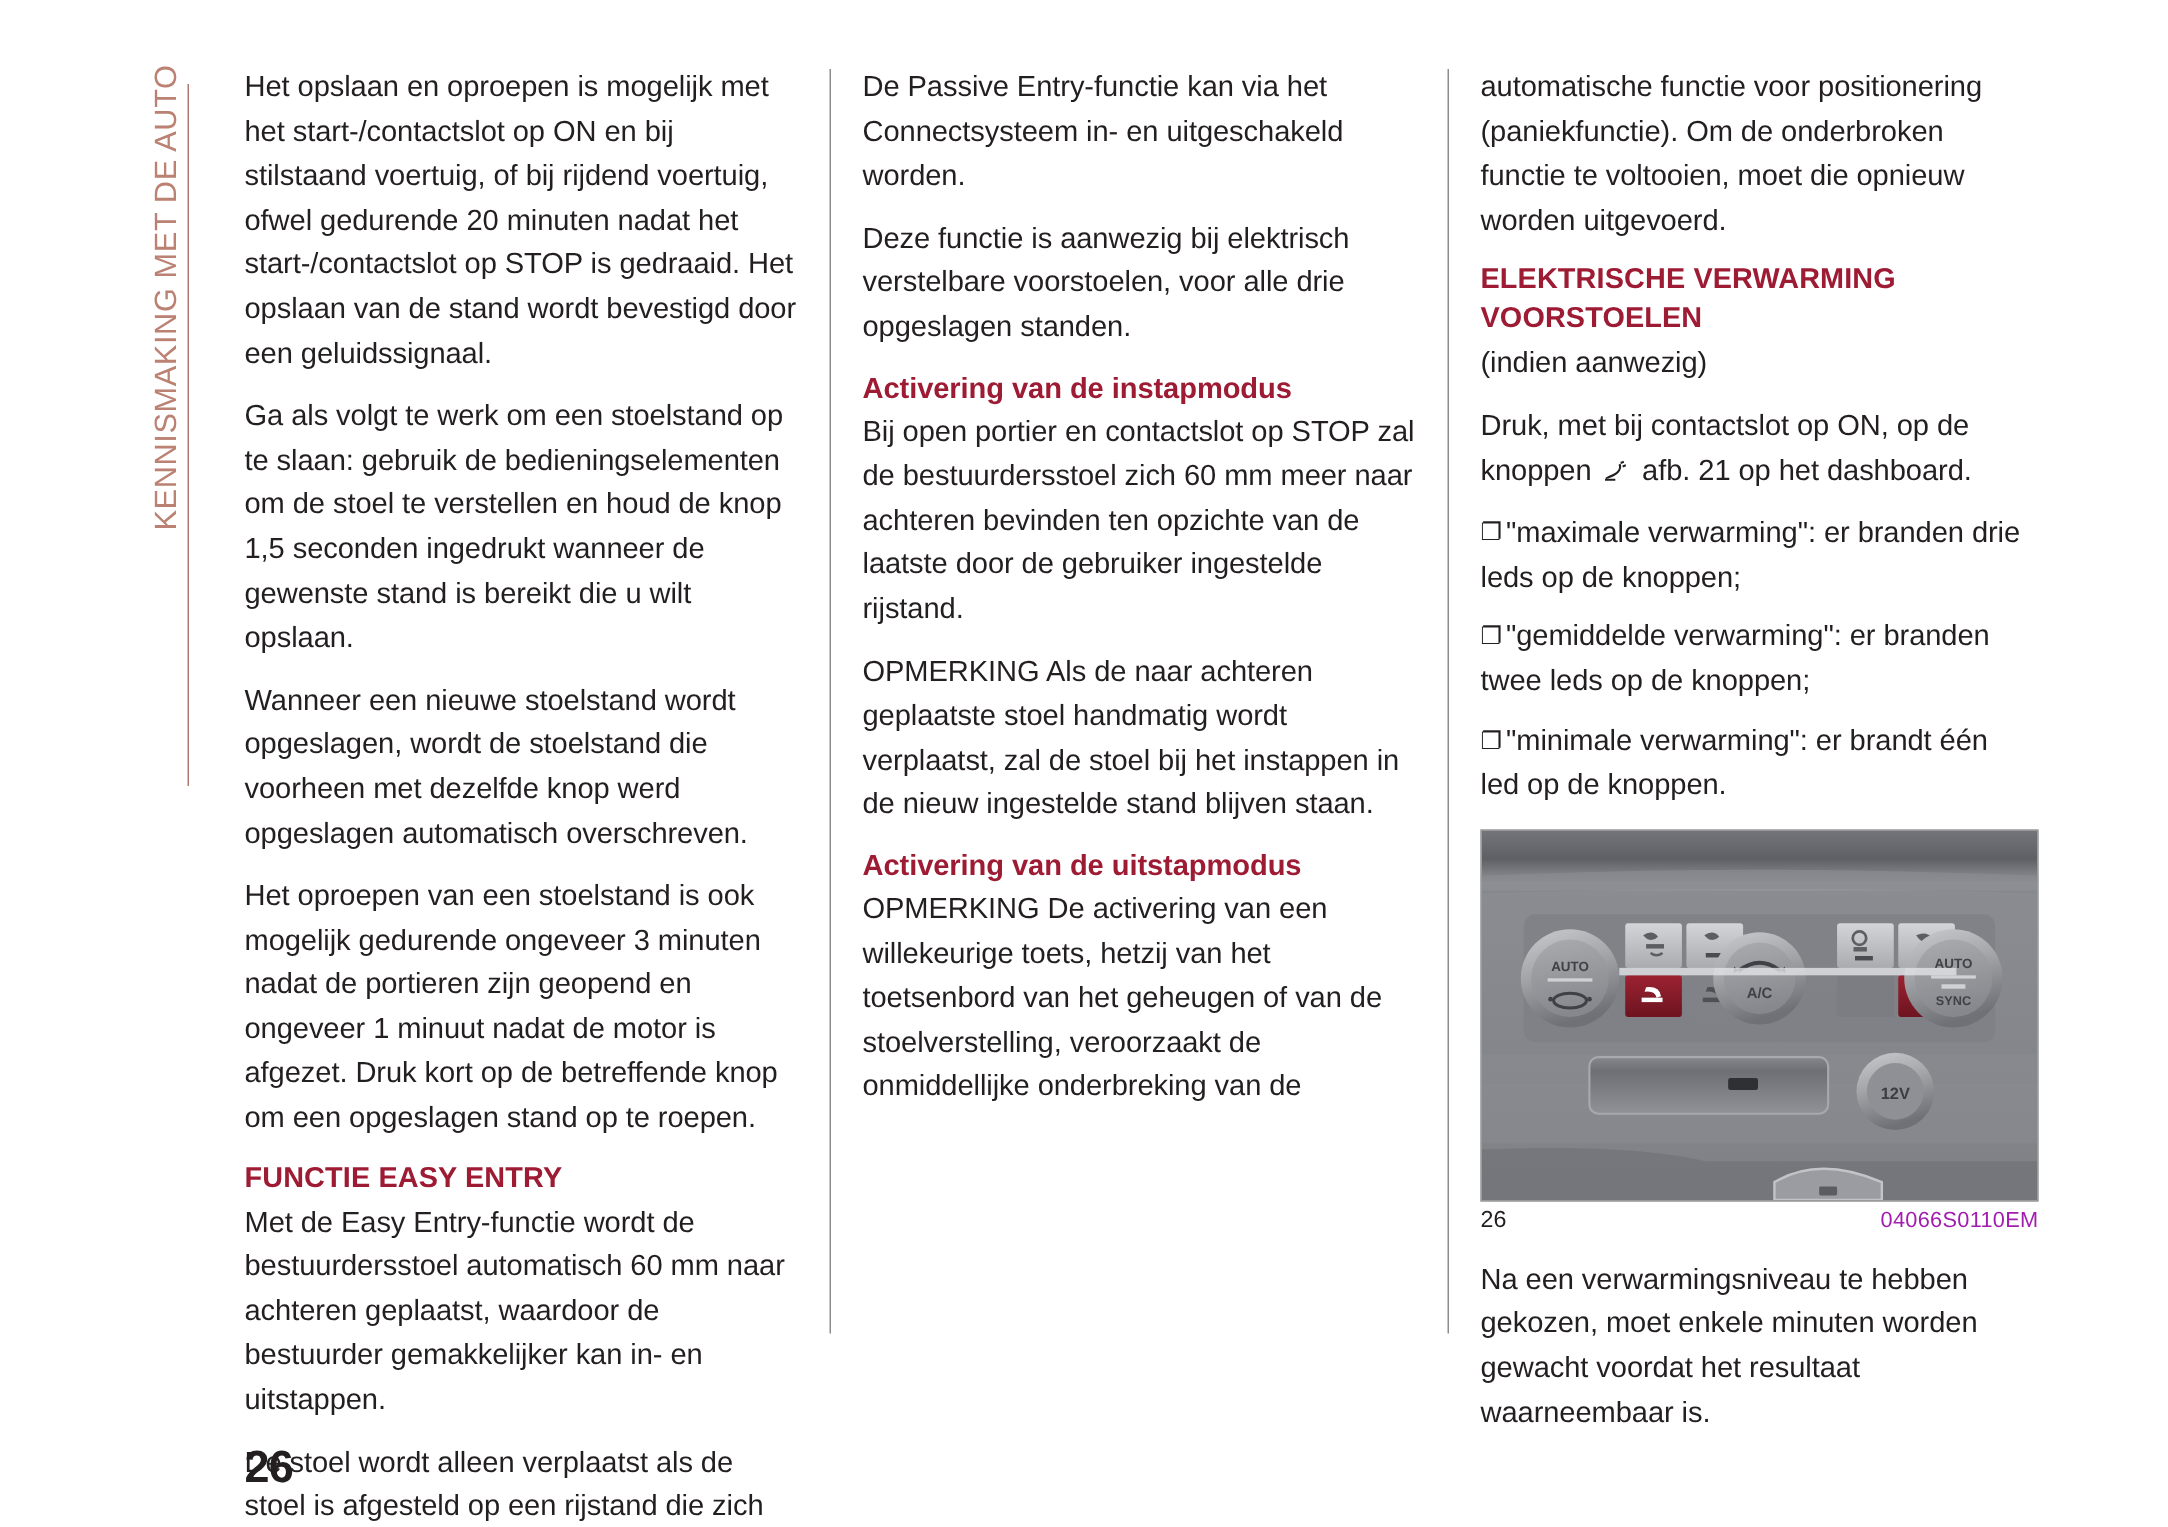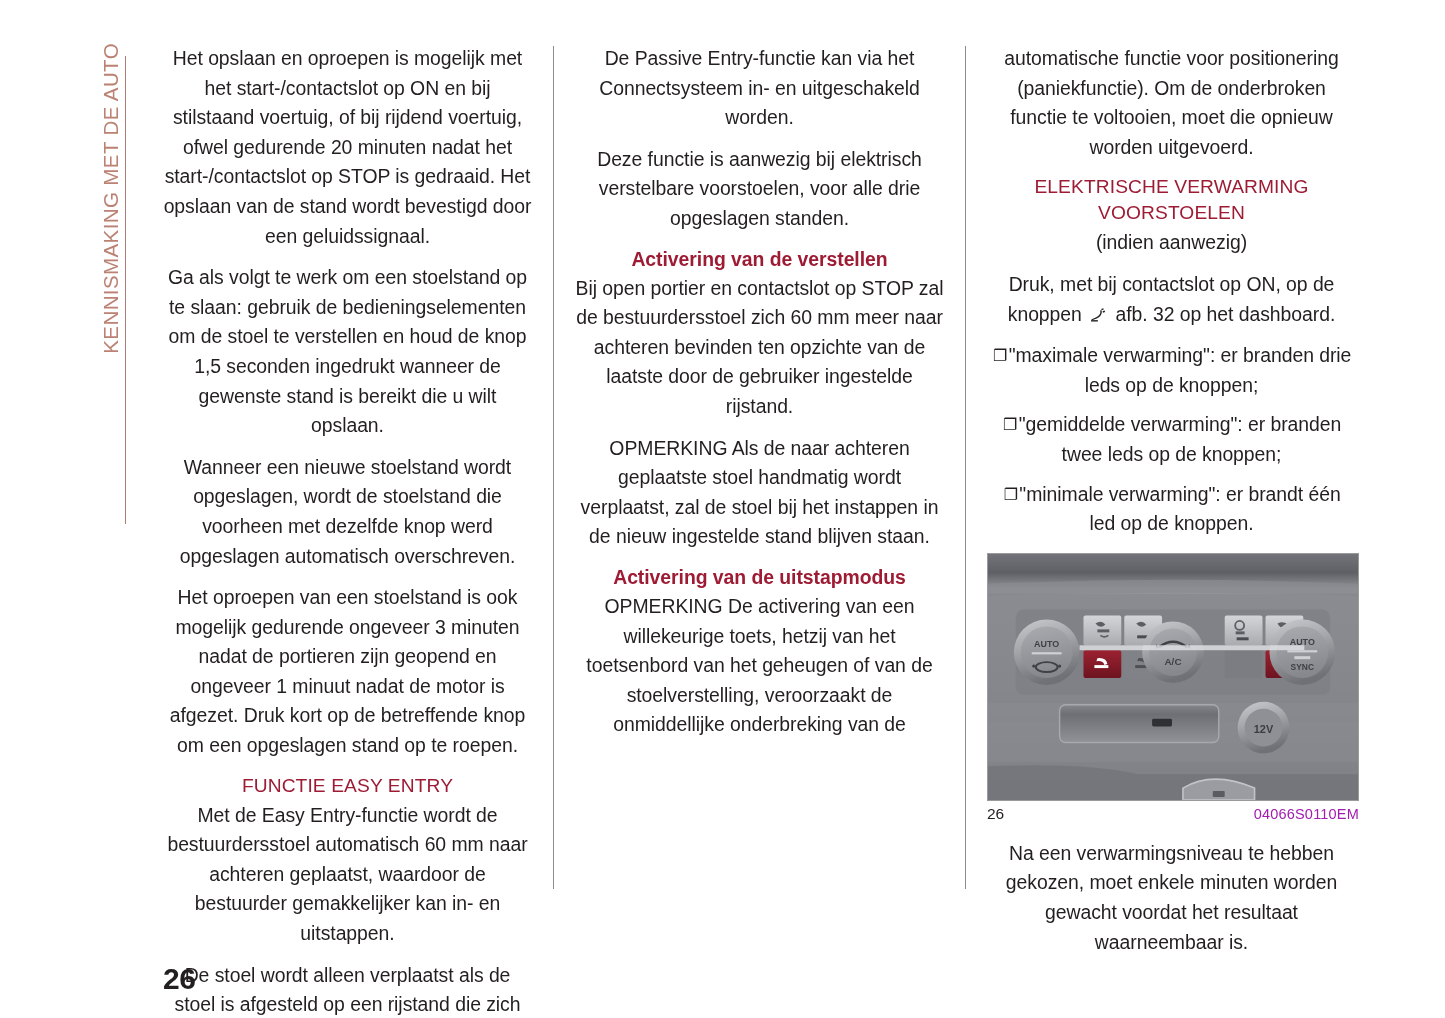--- a/index.html
+++ b/index.html
@@ -61,21 +61,20 @@
     width: 1215px;
     height: 905px;
     display: flex;
     gap: 0;
   }
   .col {
     width: 376px;
     position: relative;
     padding-right: 7px;
     box-sizing: border-box;
-    text-align: center;
   }
   .col + .col {
     padding-left: 36px;
     width: 412px;
   }
   .col-rule {
     position: absolute;
     left: 14px;
     top: 2px;
     bottom: 60px;
@@ -88,21 +87,21 @@
     font-size: 19.4px;
     line-height: 29.6px;
     color: #231f20;
     letter-spacing: -0.05px;
   }
 
   h2.head-major {
     margin: 9px 0 2px 0;
     font-size: 19.2px;
     line-height: 26px;
-    font-weight: 400;
+    font-weight: 700;
     color: #9e1b34;
     letter-spacing: 0.1px;
     text-transform: uppercase;
   }
   h3.head-minor {
     margin: 11px 0 1px 0;
     font-size: 19.4px;
     line-height: 27px;
     font-weight: 700;
     color: #9e1b34;
@@ -195,39 +194,39 @@
       <p class="body">Het oproepen van een stoelstand is ook mogelijk gedurende ongeveer 3 minuten nadat de portieren zijn geopend en ongeveer 1 minuut nadat de motor is afgezet. Druk kort op de betreffende knop om een opgeslagen stand op te roepen.</p>
       <h2 class="head-major">FUNCTIE EASY ENTRY</h2>
       <p class="body">Met de Easy Entry-functie wordt de bestuurdersstoel automatisch 60 mm naar achteren geplaatst, waardoor de bestuurder gemakkelijker kan in- en uitstappen.</p>
       <p class="body">De stoel wordt alleen verplaatst als de stoel is afgesteld op een rijstand die zich voor de middenstijl van de auto bevindt.</p>
     </div>
 
     <div class="col">
       <div class="col-rule"></div>
       <p class="body">De Passive Entry-functie kan via het Connectsysteem in- en uitgeschakeld worden.</p>
       <p class="body">Deze functie is aanwezig bij elektrisch verstelbare voorstoelen, voor alle drie opgeslagen standen.</p>
-      <h3 class="head-minor">Activering van de verstellen</h3>
+      <h3 class="head-minor">Activering van de instapmodus</h3>
       <p class="body">Bij open portier en contactslot op STOP zal de bestuurdersstoel zich 60 mm meer naar achteren bevinden ten opzichte van de laatste door de gebruiker ingestelde rijstand.</p>
       <p class="body">OPMERKING Als de naar achteren geplaatste stoel handmatig wordt verplaatst, zal de stoel bij het instappen in de nieuw ingestelde stand blijven staan.</p>
       <h3 class="head-minor">Activering van de uitstapmodus</h3>
       <p class="body">OPMERKING De activering van een willekeurige toets, hetzij van het toetsenbord van het geheugen of van de stoelverstelling, veroorzaakt de onmiddellijke onderbreking van de</p>
     </div>
 
     <div class="col">
       <div class="col-rule"></div>
       <p class="body">automatische functie voor positionering (paniekfunctie). Om de onderbroken functie te voltooien, moet die opnieuw worden uitgevoerd.</p>
       <h2 class="head-major">ELEKTRISCHE VERWARMING VOORSTOELEN</h2>
       <p class="body">(indien aanwezig)</p>
 
       <p class="body"><span>Druk, met bij contactslot op ON, op de knoppen </span><span class="seat-icon"><svg viewBox="0 0 24 18" width="19" height="14" aria-hidden="true">
               <path d="M3 14.6 C3 14.6 5.6 13.4 8.4 12.1 C10.9 10.9 12.6 9.6 13.6 8.1 C14.6 6.6 14.6 5.0 14.0 3.6 L15.6 2.6 C16.6 4.6 16.4 6.9 15.1 9.0 C13.8 11.1 11.6 12.7 9.0 13.9 C6.6 15.0 4.4 15.6 3 15.9 Z" fill="#231f20"></path>
               <path d="M15.5 1.2 L18.2 0.2 L18.8 2.0 L16.1 3.0 Z" fill="#231f20"></path>
               <path d="M17.2 4.2 L19.9 3.2 L20.5 5.0 L17.8 6.0 Z" fill="#231f20"></path>
               <path d="M2.4 15.6 L11.2 15.6 L11.2 17.4 L2.4 17.4 Z" fill="#231f20"></path>
-            </svg></span><span> afb. 32 op het dashboard.</span></p>
+            </svg></span><span> afb. 21 op het dashboard.</span></p>
 
 
       <p class="bullet"><span class="bullet-glyph">❐</span><span>"maximale verwarming": er branden drie leds op de knoppen;</span></p>
       <p class="bullet"><span class="bullet-glyph">❐</span><span>"gemiddelde verwarming": er branden twee leds op de knoppen;</span></p>
       <p class="bullet"><span class="bullet-glyph">❐</span><span>"minimale verwarming": er brandt één led op de knoppen.</span></p>
 
       <div class="figure">
         <div class="figure-frame">
           <svg viewBox="0 0 372 248" width="370" height="246" preserveAspectRatio="none" aria-hidden="true">
             <defs>

